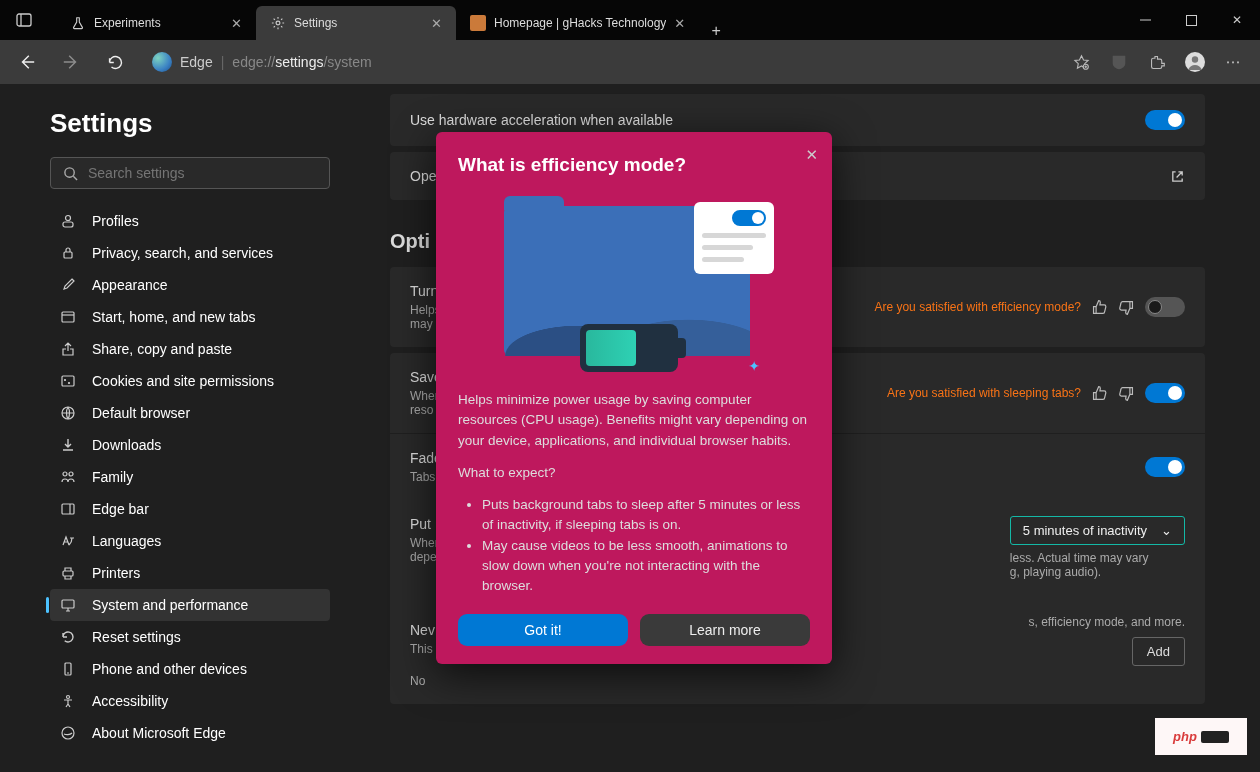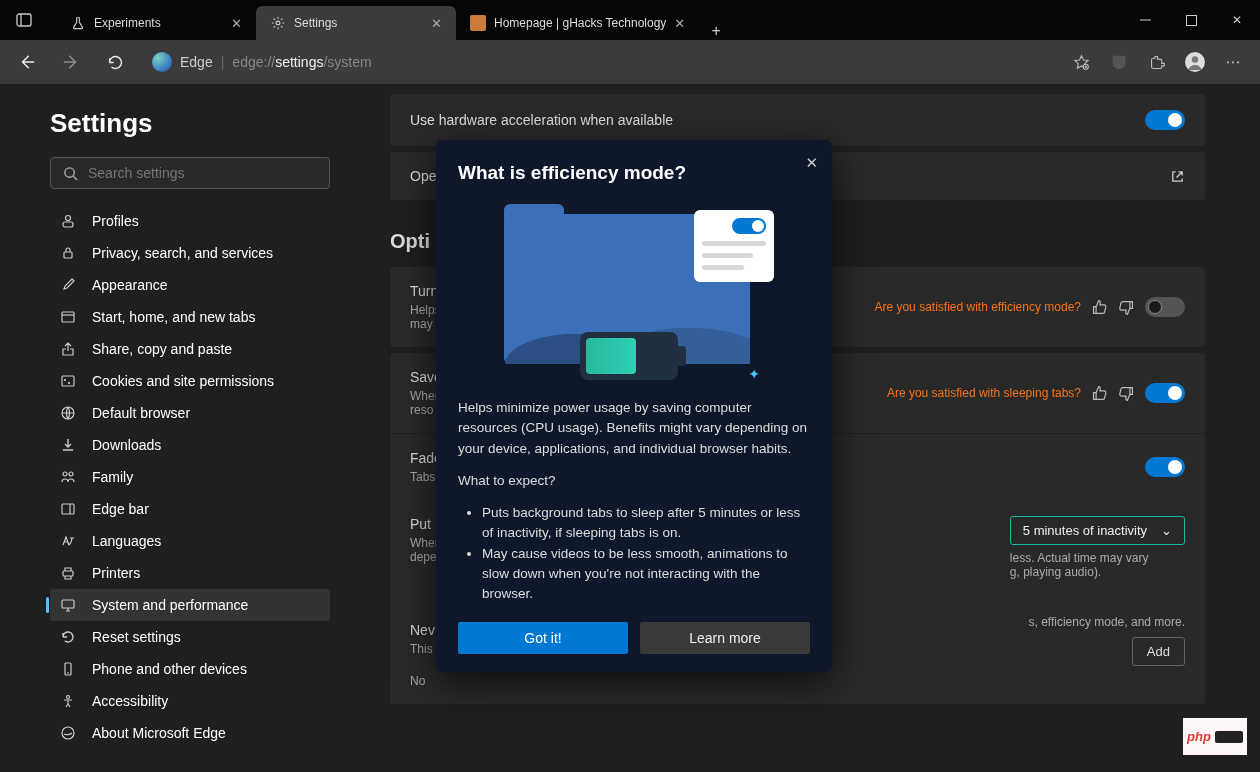--- a/index.html
+++ b/index.html
@@ -43,42 +43,42 @@
 .toggle::after { content:""; position:absolute; right:3px; top:3px; width:14px; height:14px; background:#fff; border-radius:50%; }
 .toggle.off { background:#555; }
 .toggle.off::after { right:auto; left:3px; background:#1a1a1a; border:1px solid #888; box-sizing:border-box; }
 .ext { color:#ccc; font-size:14px;}
 .sect-h { font-size:20px; font-weight:600; margin:30px 0 14px; }
 .sat { display:flex; align-items:center; gap:10px; font-size:12px; color:#f97316; }
 .thumb { font-size:15px; color:#bbb; }
 .dropdown { border:1px solid #14b8a6; border-radius:3px; padding:6px 12px; display:flex; align-items:flex-end; gap:14px; font-size:13px; color:#eee; min-width:175px; justify-content:space-between;}
 .addbtn { border:1px solid #666; border-radius:3px; padding:6px 14px; font-size:13px; }
 
-.modal { position:absolute; left:436px; top:140px; width:396px; background:#0f172a; border-radius:6px; box-shadow:0 10px 40px rgba(0,0,0,.7); padding:22px 22px 18px; z-index:50;}
+.modal { position:absolute; left:436px; top:132px; width:396px; background:#be185d; border-radius:6px; box-shadow:0 10px 40px rgba(0,0,0,.7); padding:22px 22px 18px; z-index:50;}
 .modal h2 { font-size:19px; font-weight:600; }
 .modal .close { position:absolute; top:14px; right:14px; color:#ccc; font-size:15px; }
 .ill { margin:20px auto 24px; width:280px; height:170px; position:relative; }
 .ill-folder { position:absolute; left:10px; top:10px; width:246px; height:150px; background:#3b6fb8; border-radius:6px; }
 .ill-folder::before { content:""; position:absolute; left:0; top:-10px; width:60px; height:14px; background:#3b6fb8; border-radius:6px 6px 0 0; }
 .ill-card { position:absolute; right:0; top:6px; width:80px; height:72px; background:#fff; border-radius:6px; padding:8px; }
 .ill-tog { width:34px; height:16px; background:#0078d4; border-radius:10px; margin-left:auto; position:relative; }
 .ill-tog::after { content:""; position:absolute; right:2px; top:2px; width:12px; height:12px; background:#fff; border-radius:50%;}
 .ill-line { height:5px; background:#d7d7d7; border-radius:3px; margin-top:7px; }
 .ill-mtn { position:absolute; bottom:0; left:0; right:0; height:56px; background: radial-gradient(ellipse 120px 50px at 30% 100%, #2b4f84 0%, #2b4f84 60%, transparent 61%), radial-gradient(ellipse 140px 60px at 75% 100%, #355f9a 0%, #355f9a 60%, transparent 61%); }
 .ill-bat { position:absolute; left:86px; bottom:-6px; width:98px; height:48px; background:#203040; border-radius:8px; }
 .ill-bat::after { content:""; position:absolute; right:-8px; top:14px; width:8px; height:20px; background:#203040; border-radius:0 4px 4px 0;}
 .ill-bat-in { position:absolute; left:6px; top:6px; bottom:6px; width:50px; background:linear-gradient(90deg,#29b89d,#2ed1b4); border-radius:4px;}
 .ill-spark { position:absolute; right:14px; bottom:-8px; color:#4cc2ff; font-size:14px;}
 .modal p { font-size:13.5px; line-height:1.5; color:#ddd; margin-bottom:12px;}
 .modal ul { padding-left:24px; font-size:13.5px; line-height:1.5; color:#ddd; margin-bottom:18px;}
 .modal .btns { display:flex; gap:12px; }
-.modal .btn { flex:1; text-align:center; padding:8px 0; font-size:14px; border-radius:2px; }
+.modal .btn { flex:1; text-align:center; padding:8px 0; font-size:14px; border-radius:9px; }
 .modal .btn.pri { background:#0078d4; color:#fff; }
 .modal .btn.sec { background:#3a3a3a; color:#eee; }
-.wm { position:absolute; right:13px; bottom:17px; width:64px; height:37px; background:#fef7f7; display:flex; align-items:center; justify-content:center; gap:4px; font-size:13px; }
+.wm { position:absolute; right:13px; bottom:17px; width:92px; height:37px; background:#fef7f7; display:flex; align-items:center; justify-content:center; gap:4px; font-size:13px; }
 .wm b { color:#d93b3b; font-weight:700; font-style:italic;}
 .wm .cn { background:#222; width:28px; height:12px; border-radius:2px; }
 svg { display:block; }
 </style>
 </head>
 <body>
 
 <div class="titlebar">
   <div class="tb-left">
     <div class="tb-ic">

